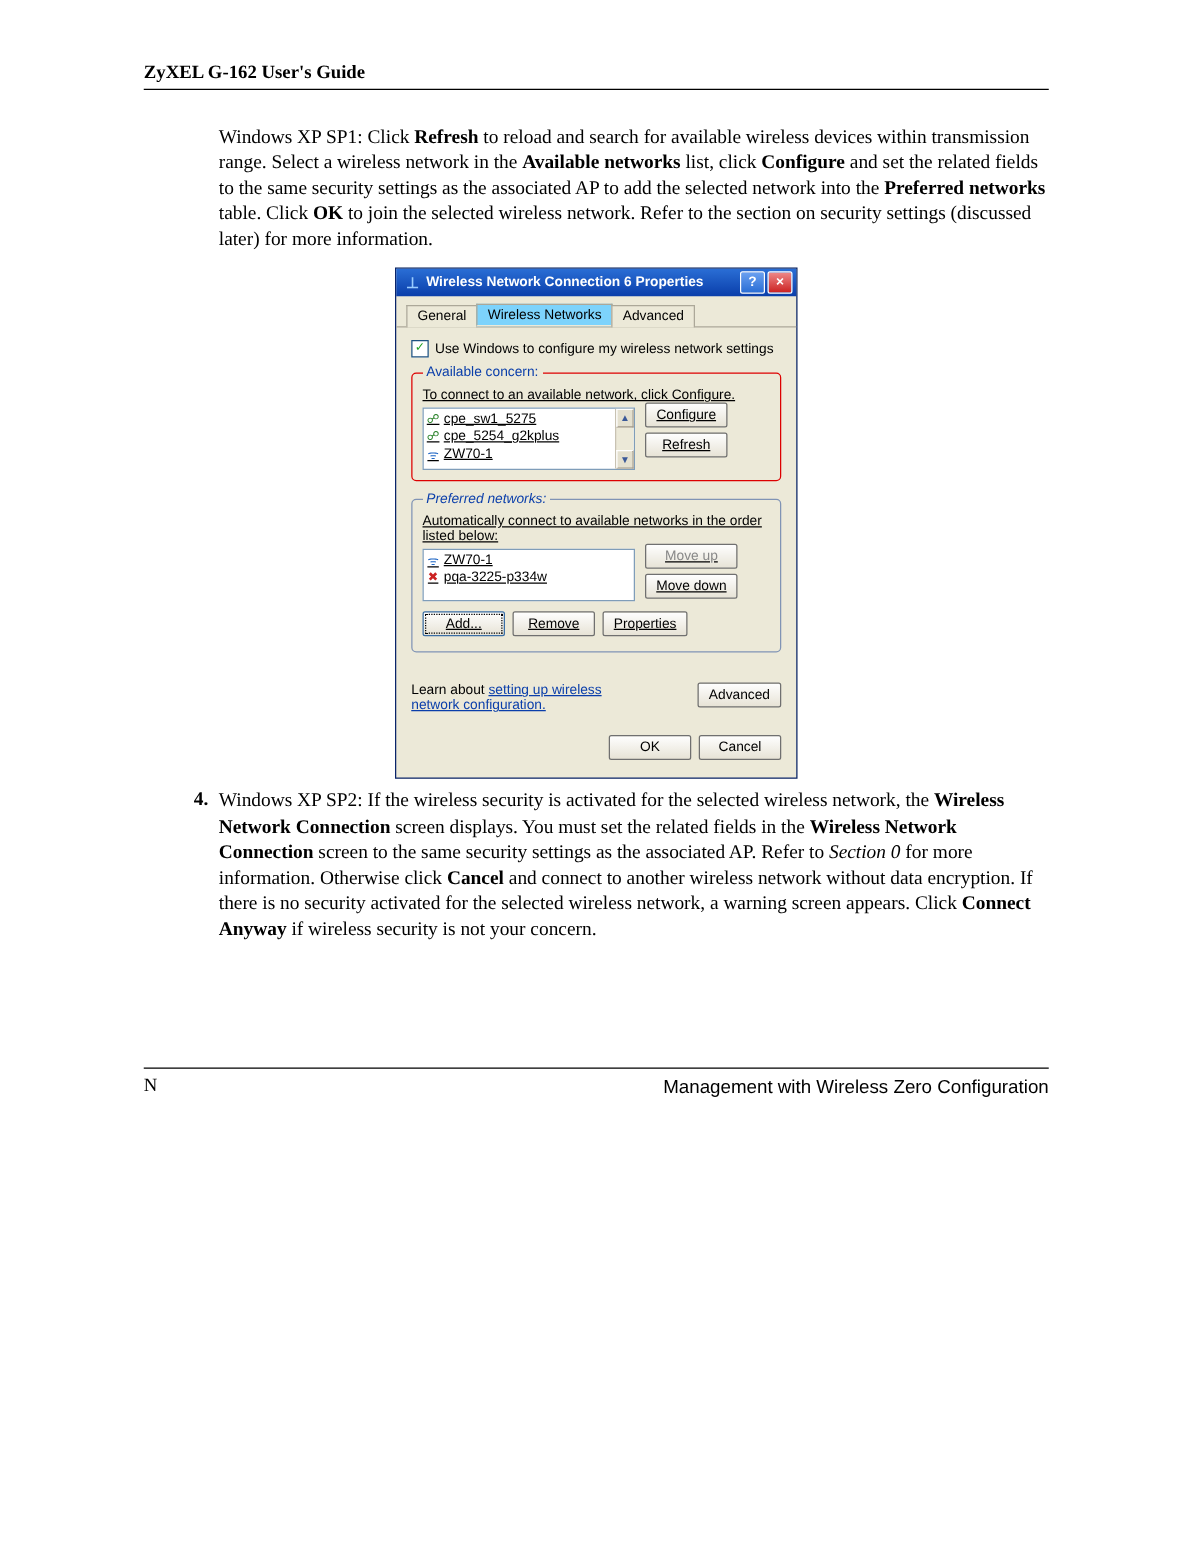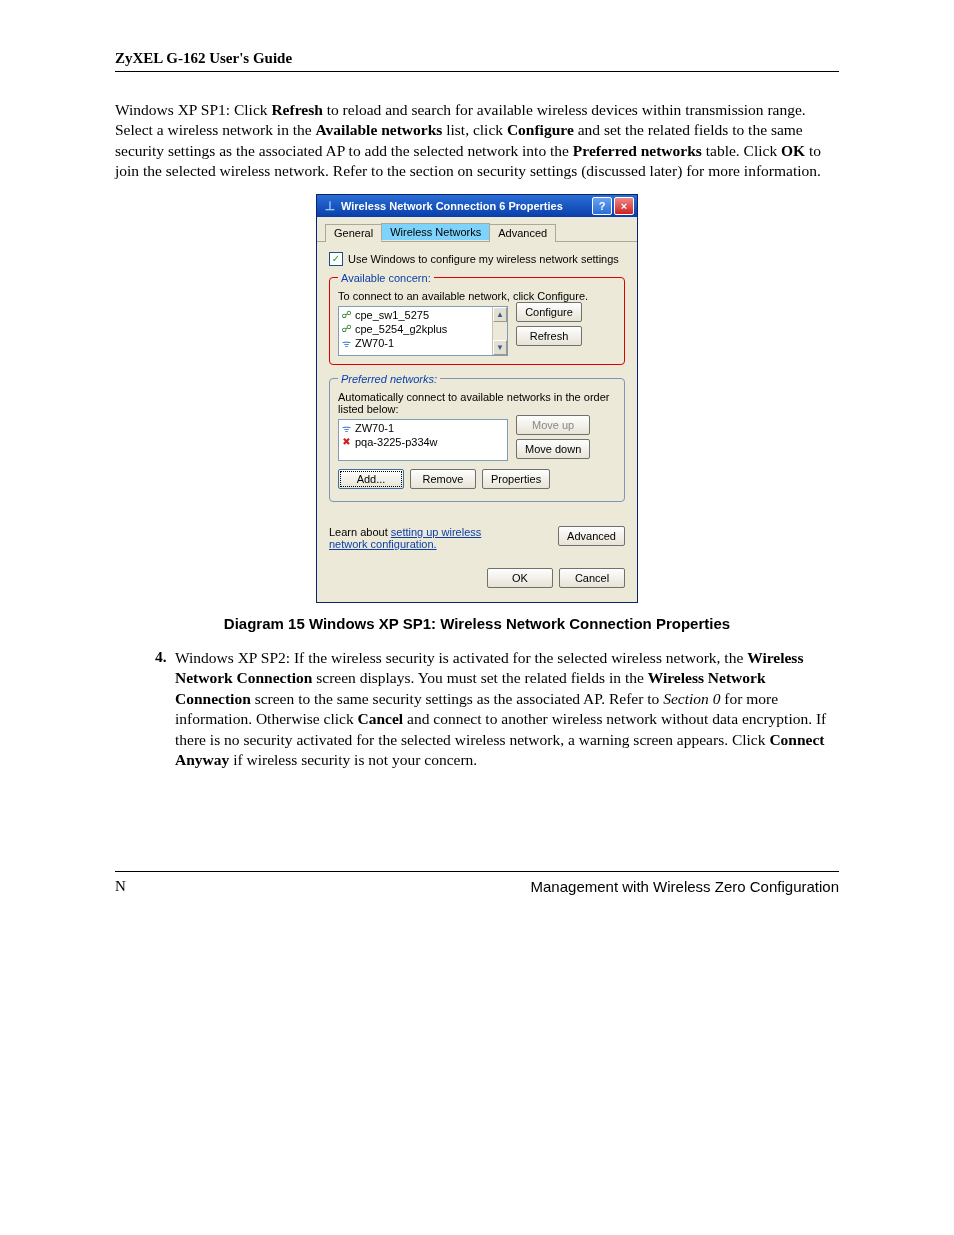--- a/index.html
+++ b/index.html
@@ -14,20 +14,21 @@
     padding: 50px 115px 50px 115px;
   }
   .running-header {
     font-size: 15px;
     border-bottom: 1.5px solid #000;
     padding-bottom: 4px;
     margin-bottom: 28px;
     font-weight: bold;
   }
   .body-block {
+    margin-left: 60px;
     font-size: 15.5px;
     line-height: 1.32;
   }
   .body-block b { font-weight: bold; }
   .caption {
     text-align: center;
     font-family: Arial, Helvetica, sans-serif;
     font-weight: bold;
     font-size: 15px;
     margin: 12px 0 16px;
@@ -126,21 +127,21 @@
   .chk { width:12px; height:12px; border:1px solid #1c5180; background:#fff; margin-right:5px; display:flex; align-items:center; justify-content:center; color:#21a121; font-size:10px; line-height:1;}
   fieldset {
     border: 1px solid #d00;
     border-radius: 4px;
     padding: 6px 8px 8px;
     margin: 0 0 8px 0;
   }
   fieldset.blue { border-color:#8094b5; }
   legend { color:#0a3eaa; padding:0 3px; font-size:11px; }
   legend.black { color:#0a3eaa;font-style:italic; }
-  .fs-body { font-size:11px; }
+  .fs-body { font-size:11px;text-decoration:underline; }
   .listbox {
     border:1px solid #7f9db9;
     background:#fff;
     height:48px;
     overflow:hidden;
     width:168px;
     margin-top:4px;
     position:relative;
   }
   .listbox.pref { height:40px; }
@@ -284,21 +285,20 @@
           <div class="btn">Advanced</div>
         </div>
       </div>
       <div class="dlgfooter">
         <div class="btn">OK</div>
         <div class="btn">Cancel</div>
       </div>
     </div>
   </div>
 
-  <div class="caption">Diagram 15 Windows XP SP1: Wireless Network Connection Properties</div>
 
   <div class="list-item">
     <div class="num">4.</div>
     <div class="txt">
       <span>Windows XP SP2: If the wireless security is activated for the selected wireless network, the </span><b>Wireless Network Connection</b><span> screen displays. You must set the related fields in the </span><b>Wireless Network Connection</b><span> screen to the same security settings as the associated AP. Refer to </span><i>Section 0</i><span> for more information. Otherwise click </span><b>Cancel</b><span> and connect to another wireless network without data encryption. If there is no security activated for the selected wireless network, a warning screen appears. Click </span><b>Connect Anyway</b><span> if wireless security is not your concern.</span>
     </div>
   </div>
 
   <div class="footer">
     <span>N</span>

